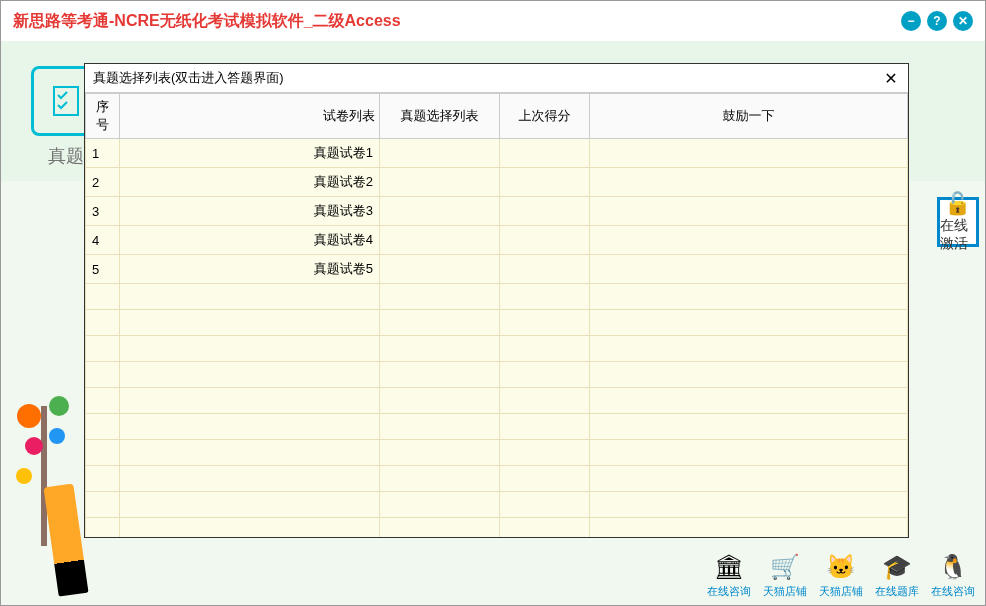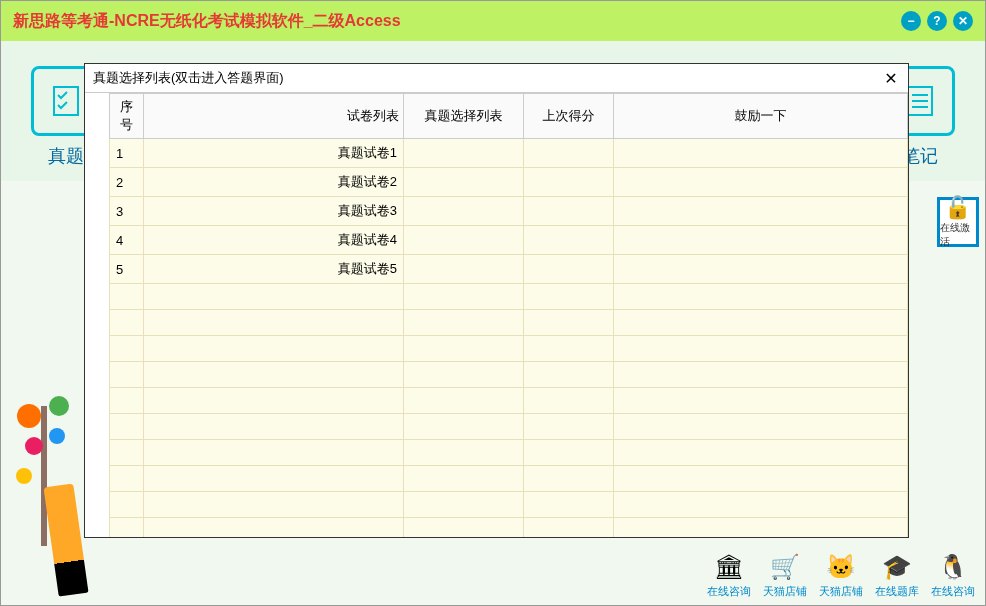--- a/index.html
+++ b/index.html
@@ -1,51 +1,51 @@
 <!DOCTYPE html>
 <html><head>
 <meta charset="utf-8">
 <style>
 * { margin: 0; padding: 0; box-sizing: border-box; }
 body { width: 986px; height: 606px; font-family: "Microsoft YaHei", Arial, sans-serif; background: #e8f5e9; position: relative; overflow: hidden; border: 1px solid #999; }
 
-.titlebar { height: 40px; background: #bef264; display: flex; align-items: center; padding: 0 12px; justify-content: space-between; }
+.titlebar { height: 40px; background: #ffffff; display: flex; align-items: center; padding: 0 12px; justify-content: space-between; }
 .titlebar-title { color: #e53935; font-size: 16px; font-weight: bold; }
 .titlebar-controls { display: flex; gap: 6px; }
 .titlebar-btn { width: 20px; height: 20px; border-radius: 50%; background: #00a0c4; color: #fff; display: flex; align-items: center; justify-content: center; font-size: 12px; cursor: pointer; font-weight: bold; }
 
 .top-icons { position: absolute; top: 65px; left: 0; right: 0; height: 110px; display: flex; justify-content: space-around; padding: 0 30px; }
 .top-icon-item { display: flex; flex-direction: column; align-items: center; gap: 8px; }
 .top-icon-box { width: 70px; height: 70px; border: 3px solid #00bcd4; border-radius: 8px; display: flex; align-items: center; justify-content: center; }
-.top-icon-label { font-size: 18px; color: #0369a1; }
+.top-icon-label { font-size: 18px; color: #737373; }
 
 .content-area { position: absolute; top: 180px; left: 0; right: 0; bottom: 0; background: #f0f8f0; }
 
 .watermark { position: absolute; top: 50%; left: 50%; transform: translate(-50%, -50%); opacity: 0.15; text-align: center; pointer-events: none; z-index: 5; }
 .watermark-text { font-size: 48px; color: #888; font-weight: bold; }
 .watermark-sub { font-size: 20px; color: #888; }
 .watermark-bag { width: 60px; height: 60px; background: #ccc; border-radius: 8px 8px 4px 4px; margin: 0 auto 8px; position: relative; }
 .watermark-bag::before { content:""; position:absolute; top:-12px; left:50%; transform:translateX(-50%); width:24px; height:12px; border:4px solid #ccc; border-bottom:none; border-radius:12px 12px 0 0; }
 
 .modal { position: absolute; top: 62px; left: 83px; width: 825px; height: 475px; background: #fff; border: 1px solid #333; z-index: 10; display: flex; flex-direction: column; }
 .modal-header { height: 26px; background: #fff; display: flex; align-items: center; justify-content: space-between; padding: 14px 8px; border-bottom: 1px solid #ccc; font-size: 13px; }
 .modal-close { cursor: pointer; font-size: 16px; width: 18px; text-align: center; }
-.modal-body { flex: 1; overflow: hidden; padding-left: 24px; }
+.modal-body { flex: 1; overflow: hidden; }
 
 table { width: 100%; border-collapse: collapse; table-layout: fixed; }
 th { background: #fafafa; border: 1px solid #ccc; font-size: 13px; font-weight: normal; padding: 4px; text-align: center; height: 24px; }
 td { border: 1px solid #e8e0b8; background: #fdfce8; font-size: 13px; padding: 5px 6px; height: 26px; }
 .col-no { width: 34px; }
 .col-list { width: 260px; text-align: right; }
 .col-time { width: 120px; }
 .col-score { width: 90px; }
 
 .side-activate { position: absolute; right: 6px; top: 196px; width: 42px; height: 50px; border: 3px solid #0088cc; background: #fff; display: flex; flex-direction: column; align-items: center; justify-content: center; z-index: 20; cursor: pointer; }
 .lock-icon { font-size: 22px; }
-.side-activate-label { font-size: 10px; color: #333; margin-top: 0; }
+.side-activate-label { font-size: 14px; color: #333; margin-top: 0; }
 
 .bottom-links { position: absolute; bottom: 6px; right: 10px; display: flex; gap: 12px; z-index: 20; }
 .bottom-link { display: flex; flex-direction: column; align-items: center; cursor: pointer; gap: 2px; }
 .bottom-link-icon { width: 36px; height: 30px; display: flex; align-items: center; justify-content: center; font-size: 24px; }
 .bottom-link-label { font-size: 11px; color: #0088cc; }
 
 .deco-tree { position: absolute; left: 8px; top: 365px; width: 70px; height: 180px; z-index: 2; }
 .deco-pencil { position: absolute; left: 50px; bottom: 10px; width: 30px; height: 110px; background: linear-gradient(#ffa726 70%, #000 70%); border-radius: 4px 4px 2px 2px; transform: rotate(-8deg); z-index: 2; }
 .filler-rows td { height: 26px; }
 </style>
@@ -65,31 +65,20 @@
   <div class="top-icon-item">
     <div class="top-icon-box">
         <svg width="40" height="40">
           <rect x="8" y="6" width="24" height="28" fill="none" stroke="#00bcd4" stroke-width="2"></rect>
           <path d="M12 14 l3 3 l6-6 M12 24 l3 3 l6-6" stroke="#00bcd4" stroke-width="2" fill="none"></path>
         </svg>
       </div>
     <div class="top-icon-label">真题</div>
   </div>
   <div style="flex:1"></div>
-  <div class="top-icon-item">
-    <div class="top-icon-box">
-        <svg width="40" height="40">
-          <rect x="8" y="6" width="24" height="28" fill="none" stroke="#00bcd4" stroke-width="2"></rect>
-          <line x1="12" y1="14" x2="28" y2="14" stroke="#00bcd4" stroke-width="2"></line>
-          <line x1="12" y1="20" x2="28" y2="20" stroke="#00bcd4" stroke-width="2"></line>
-          <line x1="12" y1="26" x2="28" y2="26" stroke="#00bcd4" stroke-width="2"></line>
-        </svg>
-      </div>
-    <div class="top-icon-label">笔记</div>
-  </div>
 </div>
 
 <div class="content-area"></div>
 
 <div class="watermark">
   <div class="watermark-bag"></div>
   <div class="watermark-text">安下载</div>
   <div class="watermark-sub">anxz.com</div>
 </div>
 

